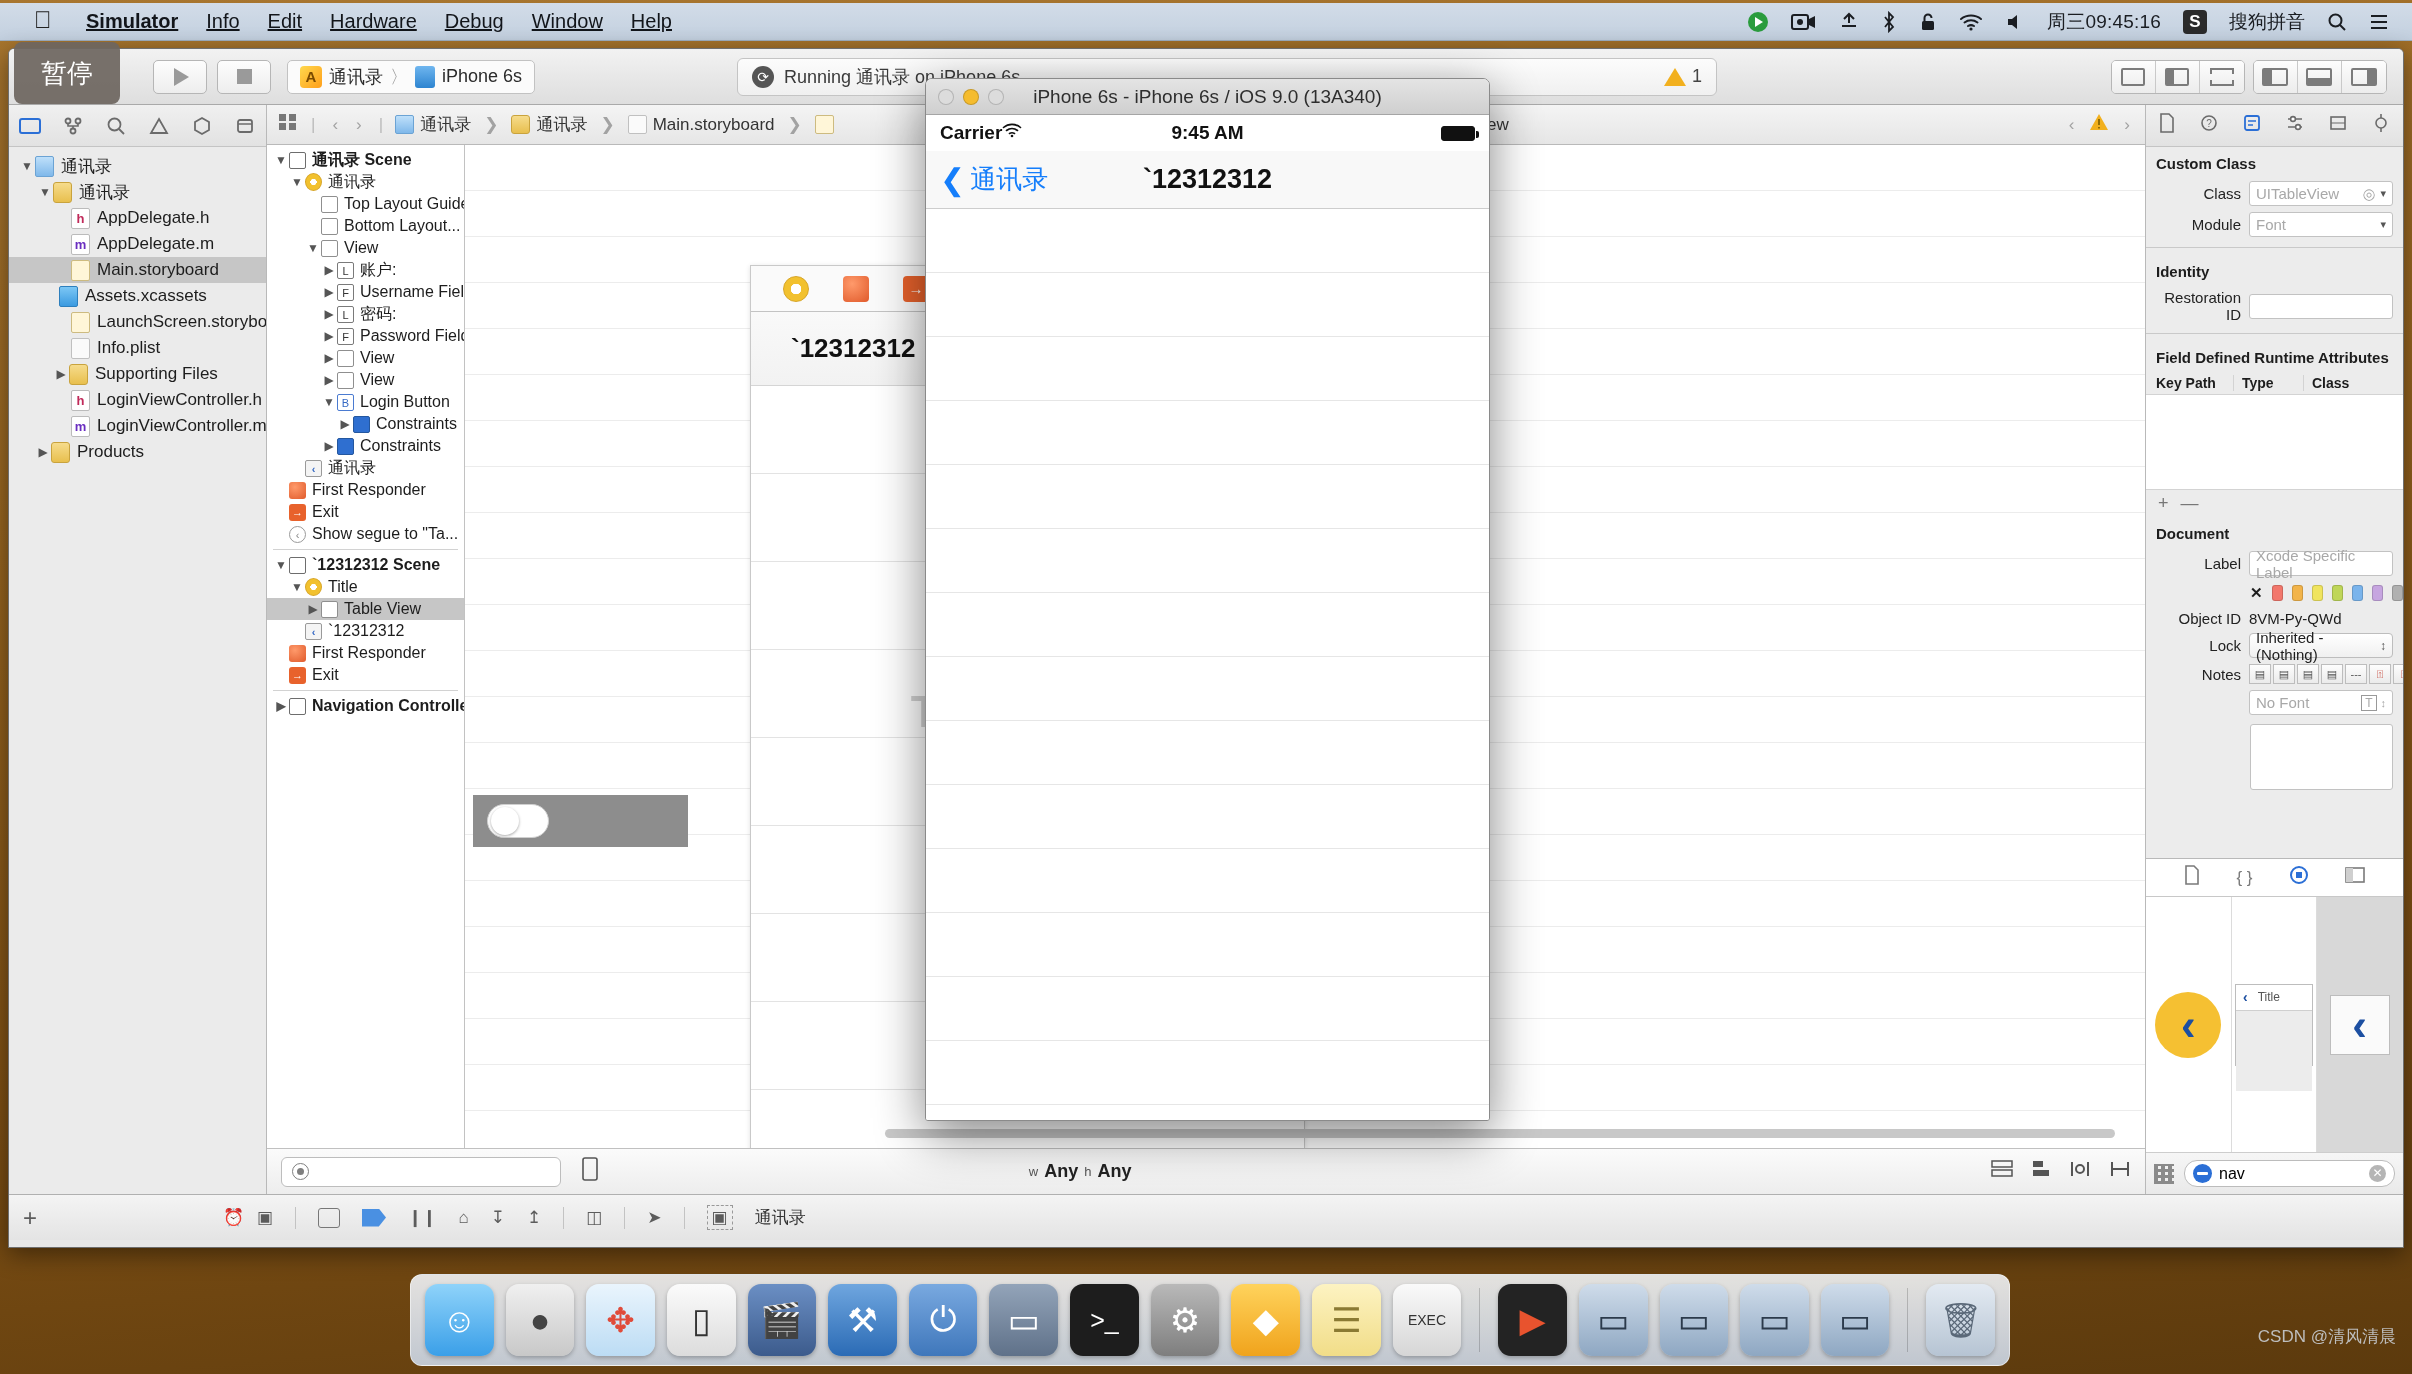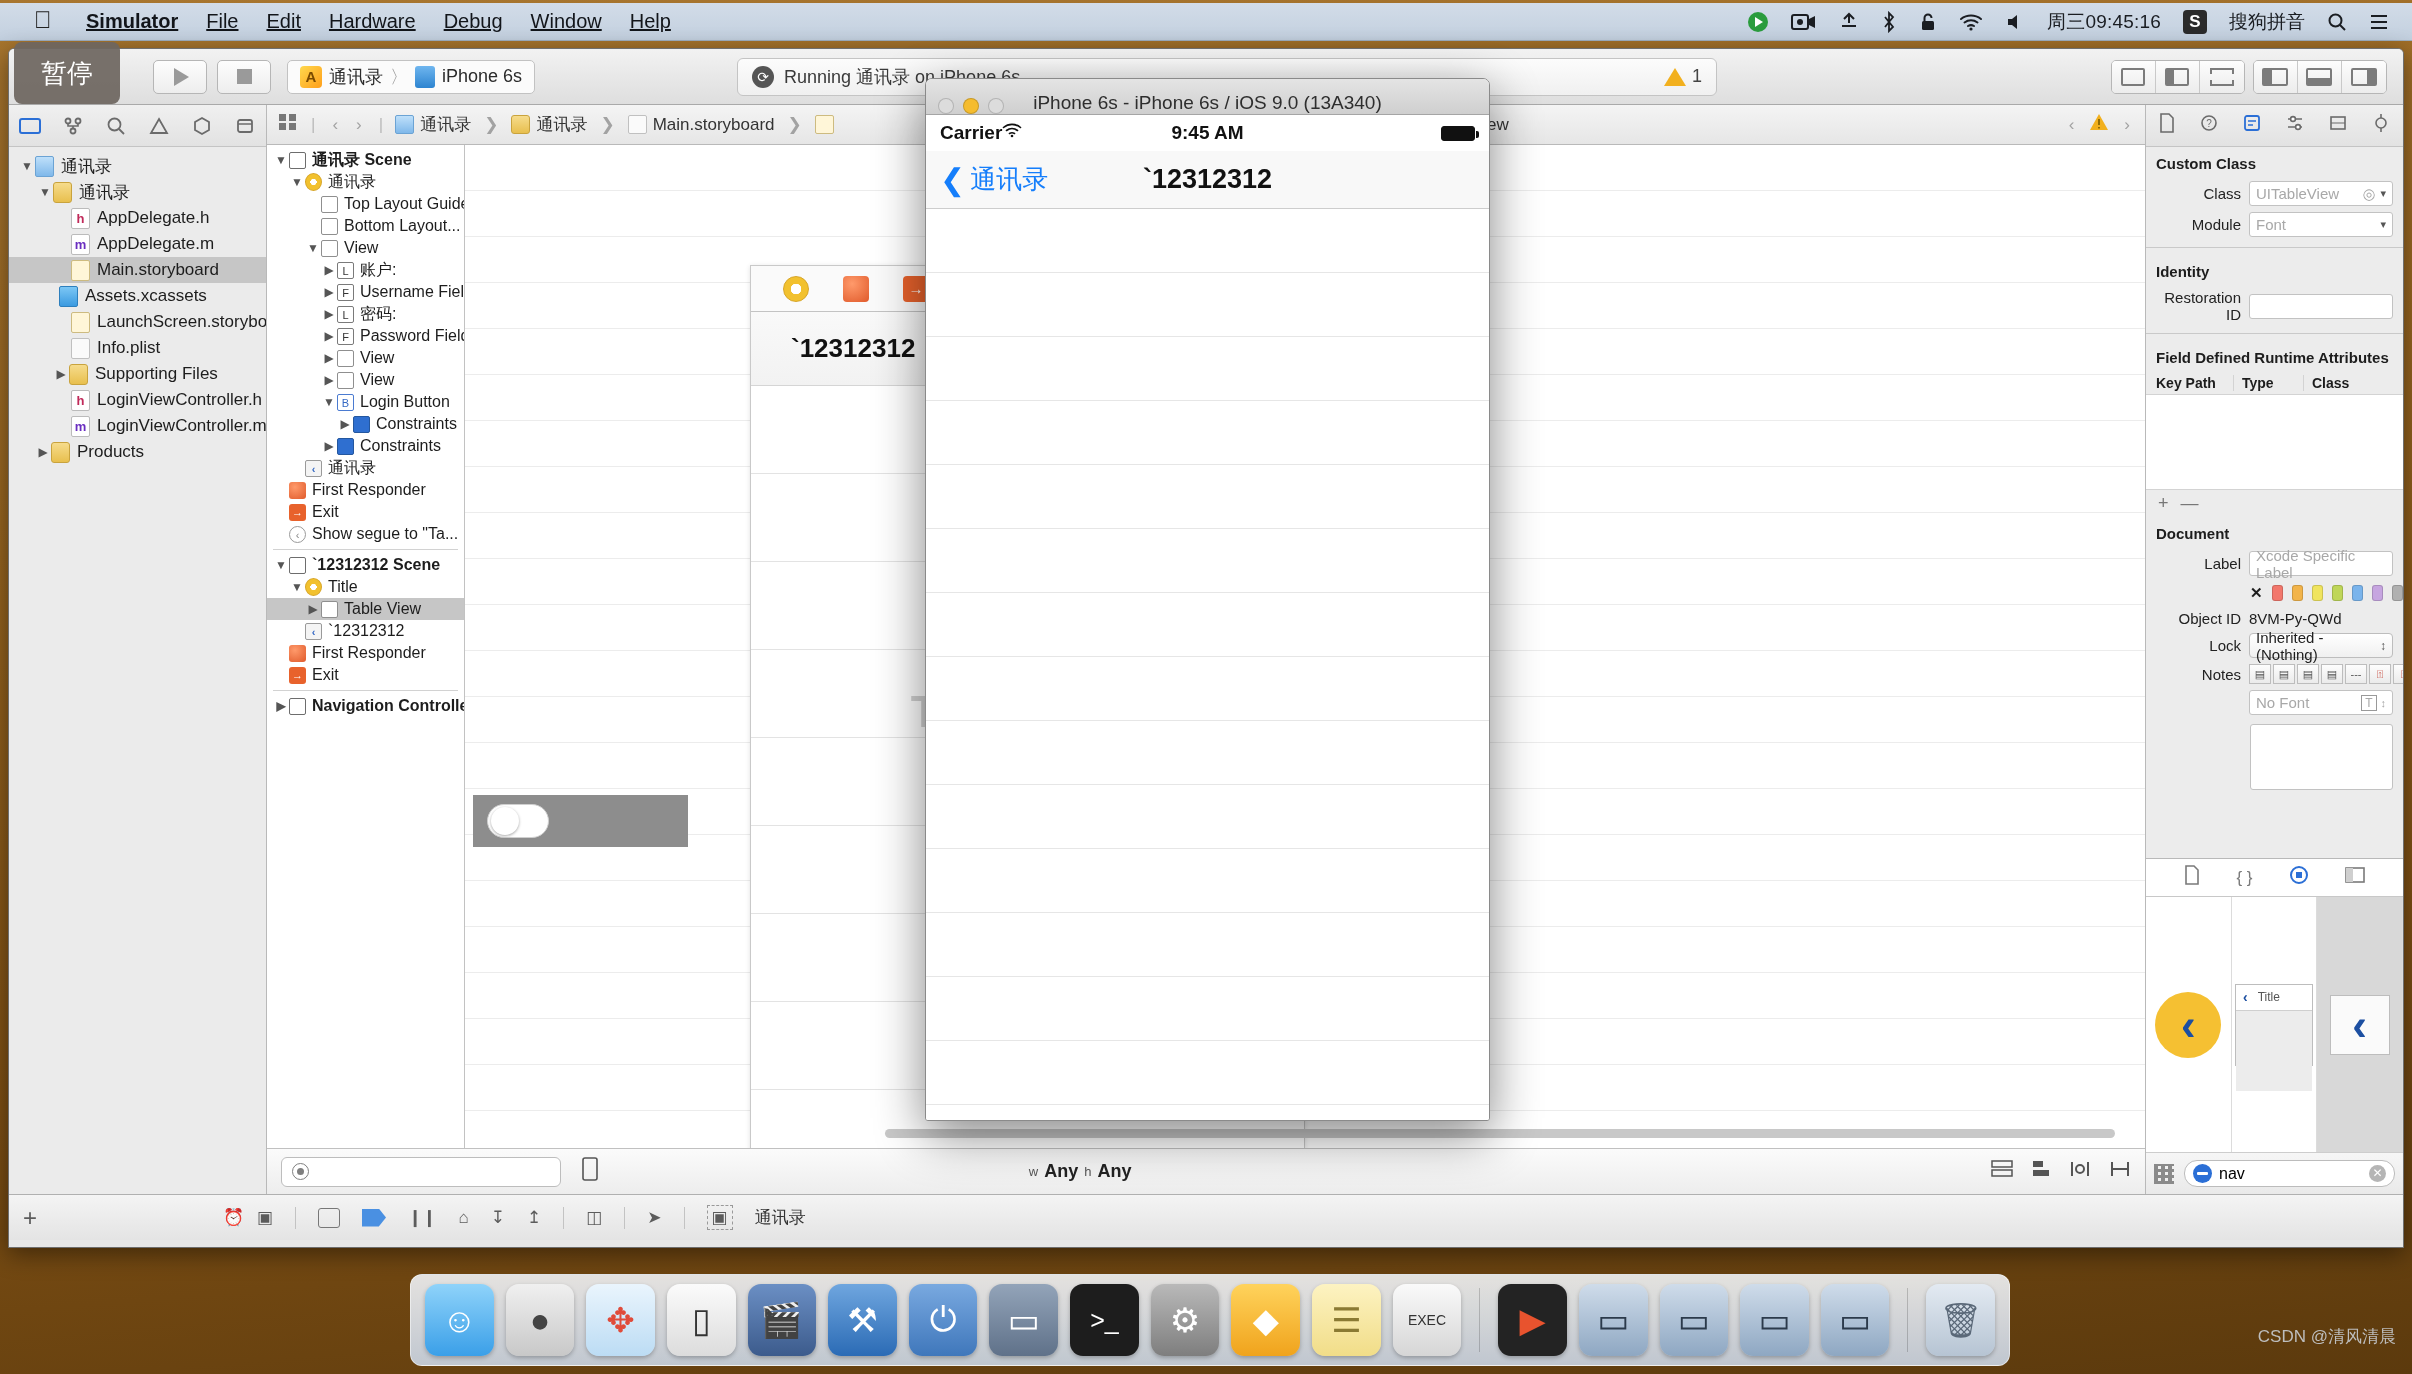--- a/index.html
+++ b/index.html
@@ -243,21 +243,21 @@
   
   .simulator {
     position:absolute; left:925px; top:78px; width:565px; height:1043px;
     background:#fff; border-radius:7px 7px 3px 3px;
     box-shadow:0 14px 50px rgba(0,0,0,.48);
     border:1px solid #8a8a8a;
     overflow:hidden;
   }
   .sim-title {
     height:36px;background:linear-gradient(180deg,#e4e4e4,#cfcfcf);border-bottom:1px solid #a5a5a5;
-    display:flex;align-items:flex-end;padding:0 12px;gap:9px;position:relative;
+    display:flex;align-items:center;padding:0 12px;gap:9px;position:relative;
   }
   .tl { width:16px;height:16px;border-radius:50%;border:1px solid rgba(0,0,0,.18);}
   .tl.r{background:#dcdcdc;} .tl.y{background:#f5bc2e;} .tl.g{background:#dcdcdc;}
   .sim-title .ttl { position:absolute;left:0;right:0;text-align:center;font-size:19px;color:#2e2e2e;font-weight:500;pointer-events:none;}
   .sim-status { height:36px;display:flex;align-items:center;padding:0 14px;font-size:19px;font-weight:bold;color:#111;background:#fff;}
   .sim-status .carrier{display:flex;align-items:center;}
   .wifi{font-size:17px;}
   .sim-status .time{position:absolute;left:0;right:0;text-align:center;pointer-events:none;}
   .sim-status-wrap{position:relative;}
   .batt{margin-left:auto;width:34px;height:15px;border:1.5px solid #111;border-radius:3px;background:#111;position:relative;}
@@ -291,21 +291,21 @@
 </style>
 </head>
 <body>
 
 <div id="root">
   <div class="wallpaper"></div>
 
   <div class="menubar">
     <span class="apple"></span>
     <span class="mi bold">Simulator</span>
-    <span class="mi">File</span>
+    <span class="mi">Info</span>
     <span class="mi">Edit</span>
     <span class="mi">Hardware</span>
     <span class="mi">Debug</span>
     <span class="mi">Window</span>
     <span class="mi">Help</span>
     <span class="spacer"></span>
     <span class="ri">
       <svg width="22" height="22" viewBox="0 0 22 22">
           <circle cx="11" cy="11" r="10" fill="#2a9c3d"></circle>
           <path d="M8 6l8 5-8 5z" fill="#fff"></path>

